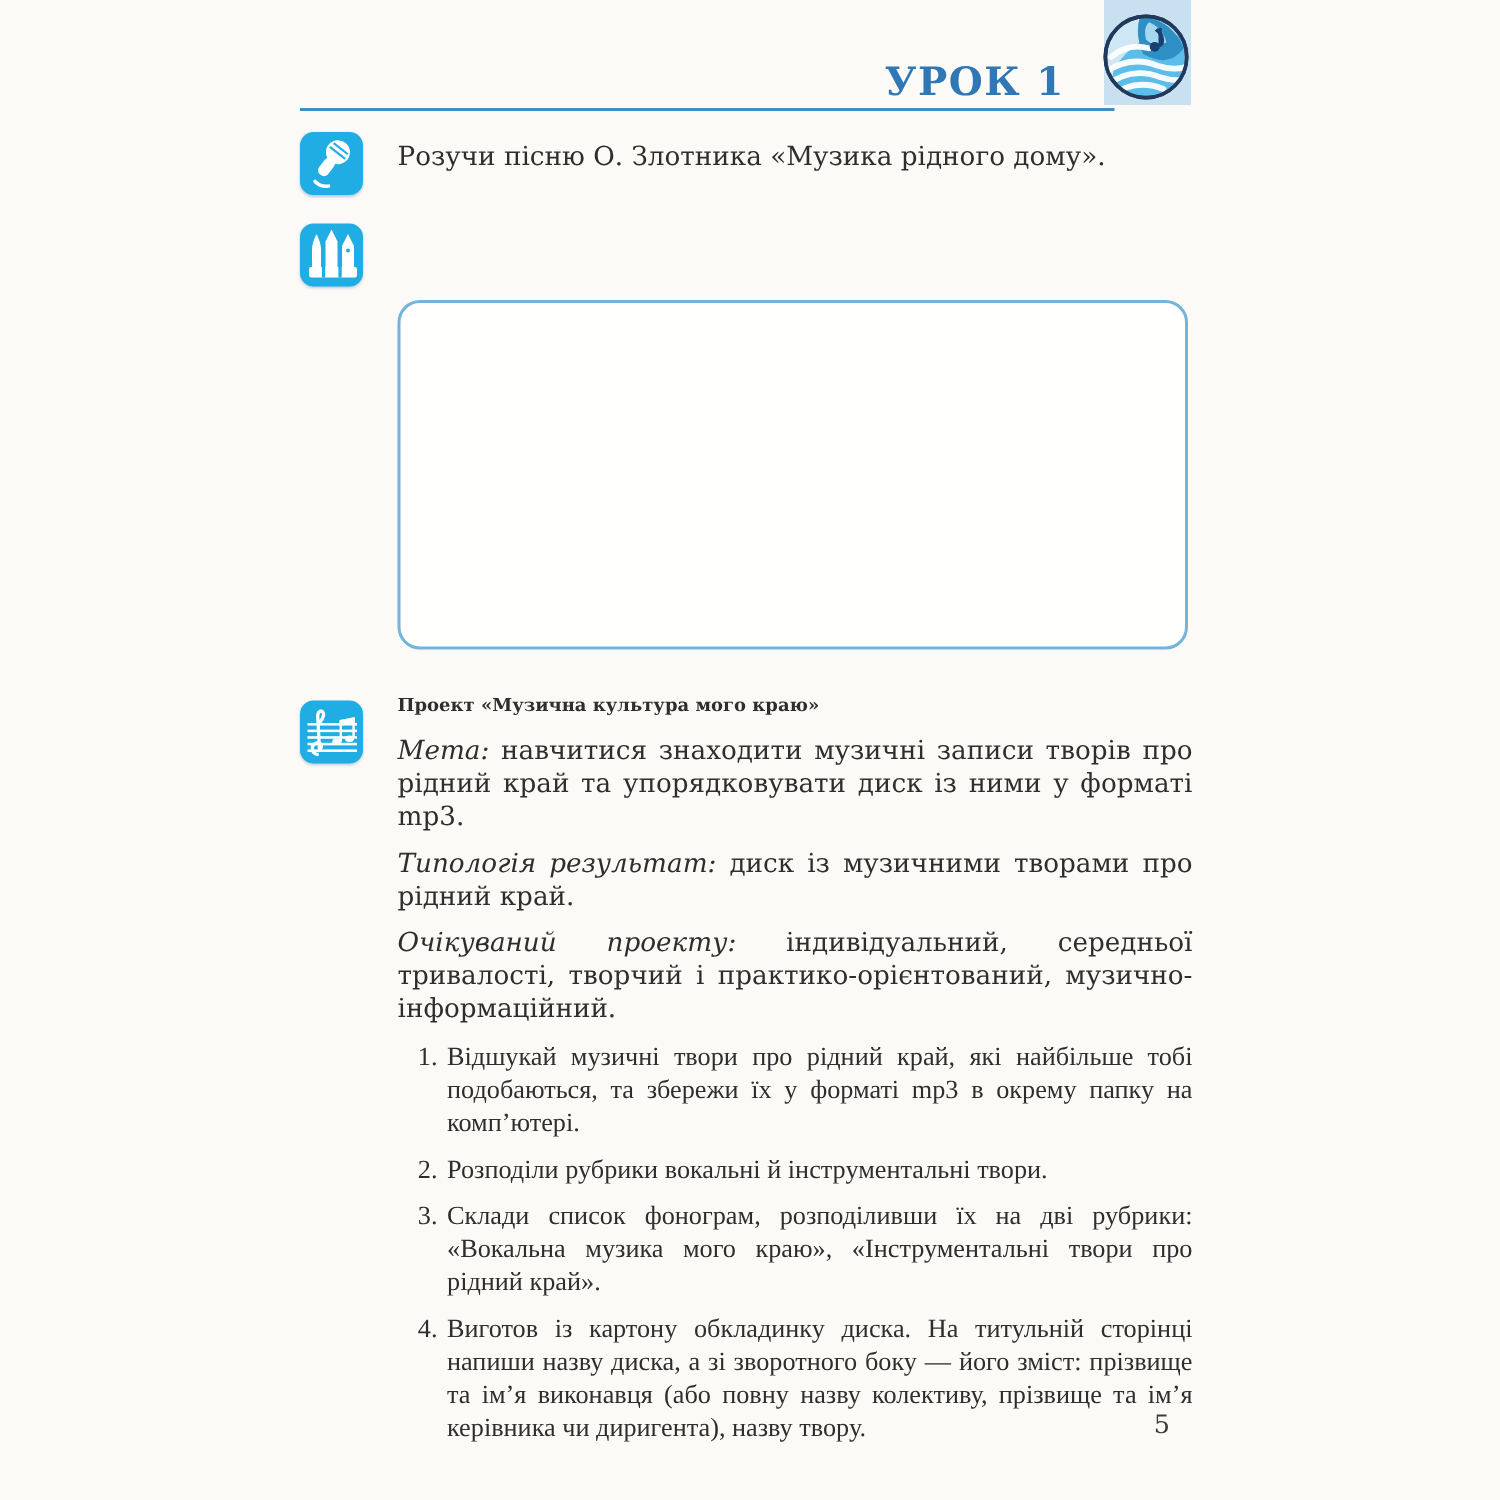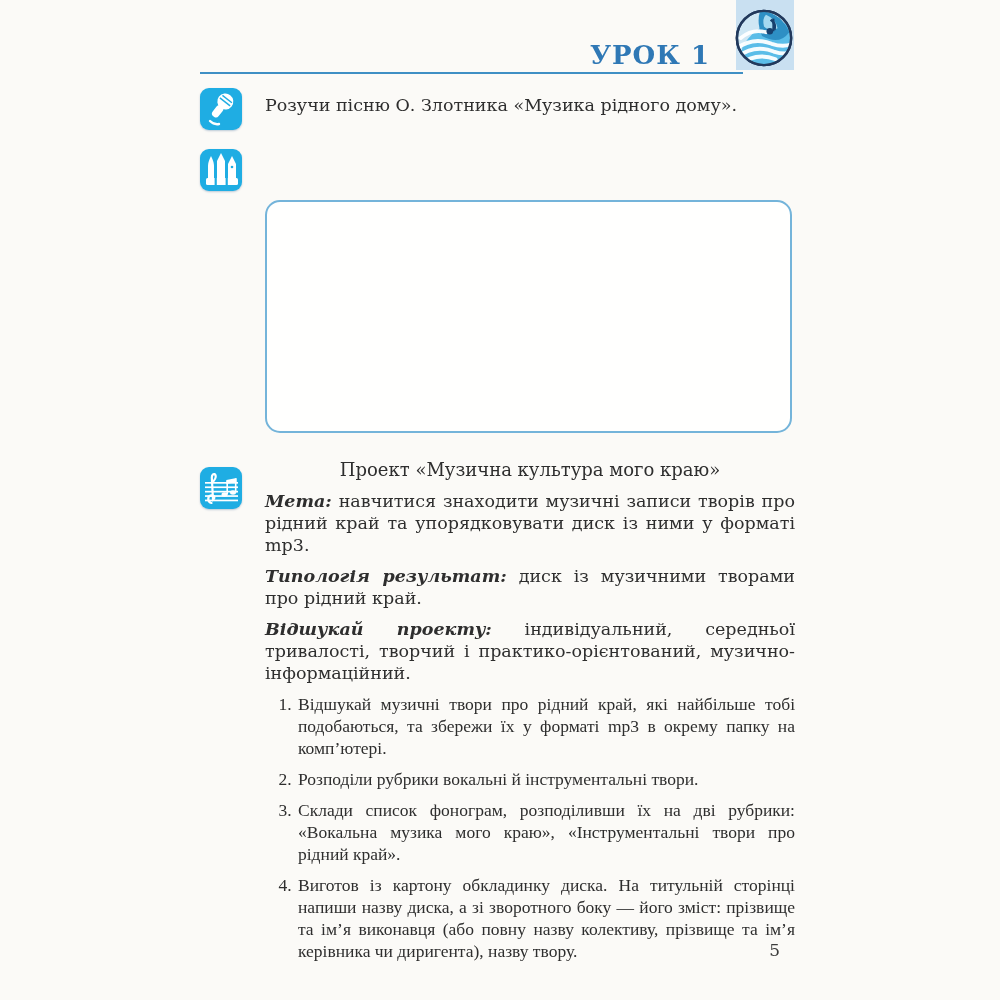--- a/index.html
+++ b/index.html
@@ -52,25 +52,25 @@
   .draw-box{
     position:absolute;left:265px;top:200px;width:523px;height:229px;
     background:#fffffe;
     border:2px solid #74b4da;border-radius:15px;
   }
 
   .project{
     position:absolute;left:265px;top:459px;width:530px;
   }
   .project-title{
-    margin:0 0 9px 0;text-align:center;
-    font-size:18px;font-weight:normal;line-height:22px;
+    margin:0 0 9px 0;text-align:left;
+    font-size:12px;font-weight:bold;line-height:22px;
   }
   .project p{margin:0 0 9px 0;}
-  .lead{font-weight:bold;font-style:italic;}
+  .lead{font-weight:normal;font-style:italic;}
   .plan-list{
     margin:2px 0 0 0;padding:0 0 0 31px;
   }
   .plan-list li{margin:0 0 9px 0;padding-left:2px;font-family:Liberation Serif, serif;}
 
   .page-number{
     position:absolute;left:700px;top:940px;width:80px;
     text-align:right;font-size:17px;color:#3c3c3c;
   }
 </style>
@@ -159,21 +159,21 @@
     </svg>
   </div>
 
   <div class="project copy">
     <h3 class="project-title">Проект «Музична культура мого краю»</h3>
 
     <p><span class="lead">Мета:</span> <span>навчитися знаходити музичні записи творів про рідний край та упорядковувати диск із ними у форматі mp3.</span></p>
 
     <p><span class="lead">Типологія результат:</span> <span>диск із музичними творами про рідний край.</span></p>
 
-    <p><span class="lead">Відшукай проекту:</span> <span>індивідуальний, середньої тривалості, творчий і практико-орієнтований, музично-інформаційний.</span></p>
+    <p><span class="lead">Очікуваний проекту:</span> <span>індивідуальний, середньої тривалості, творчий і практико-орієнтований, музично-інформаційний.</span></p>
 
 
     <ol class="plan-list">
       <li>Відшукай музичні твори про рідний край, які найбільше тобі подобаються, та збережи їх у форматі mp3 в окрему папку на комп’ютері.</li>
       <li>Розподіли рубрики вокальні й інструментальні твори.</li>
       <li>Склади список фонограм, розподіливши їх на дві рубрики: «Вокальна музика мого краю», «Інструментальні твори про рідний край».</li>
       <li>Виготов із картону обкладинку диска. На титульній сторінці напиши назву диска, а зі зворотного боку — його зміст: прізвище та ім’я виконавця (або повну назву колективу, прізвище та ім’я керівника чи диригента), назву твору.</li>
     </ol>
   </div>
 

